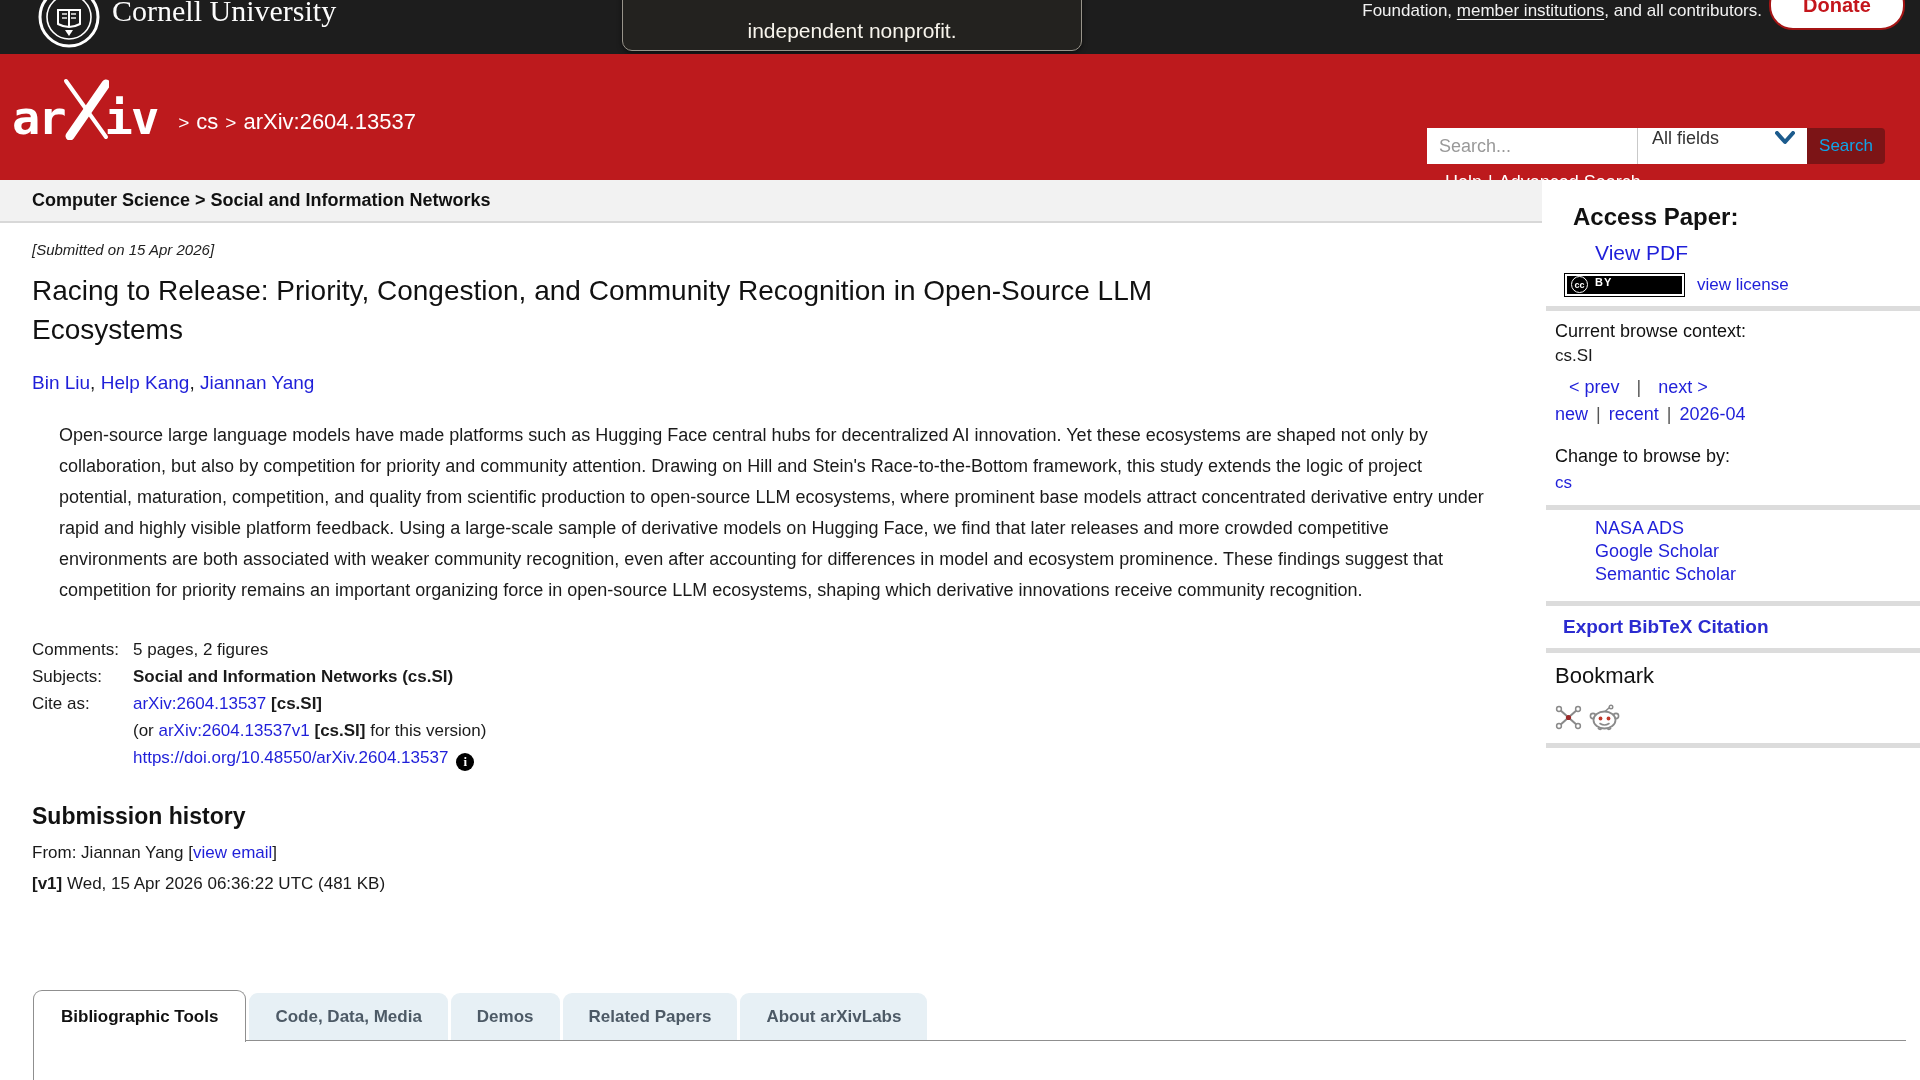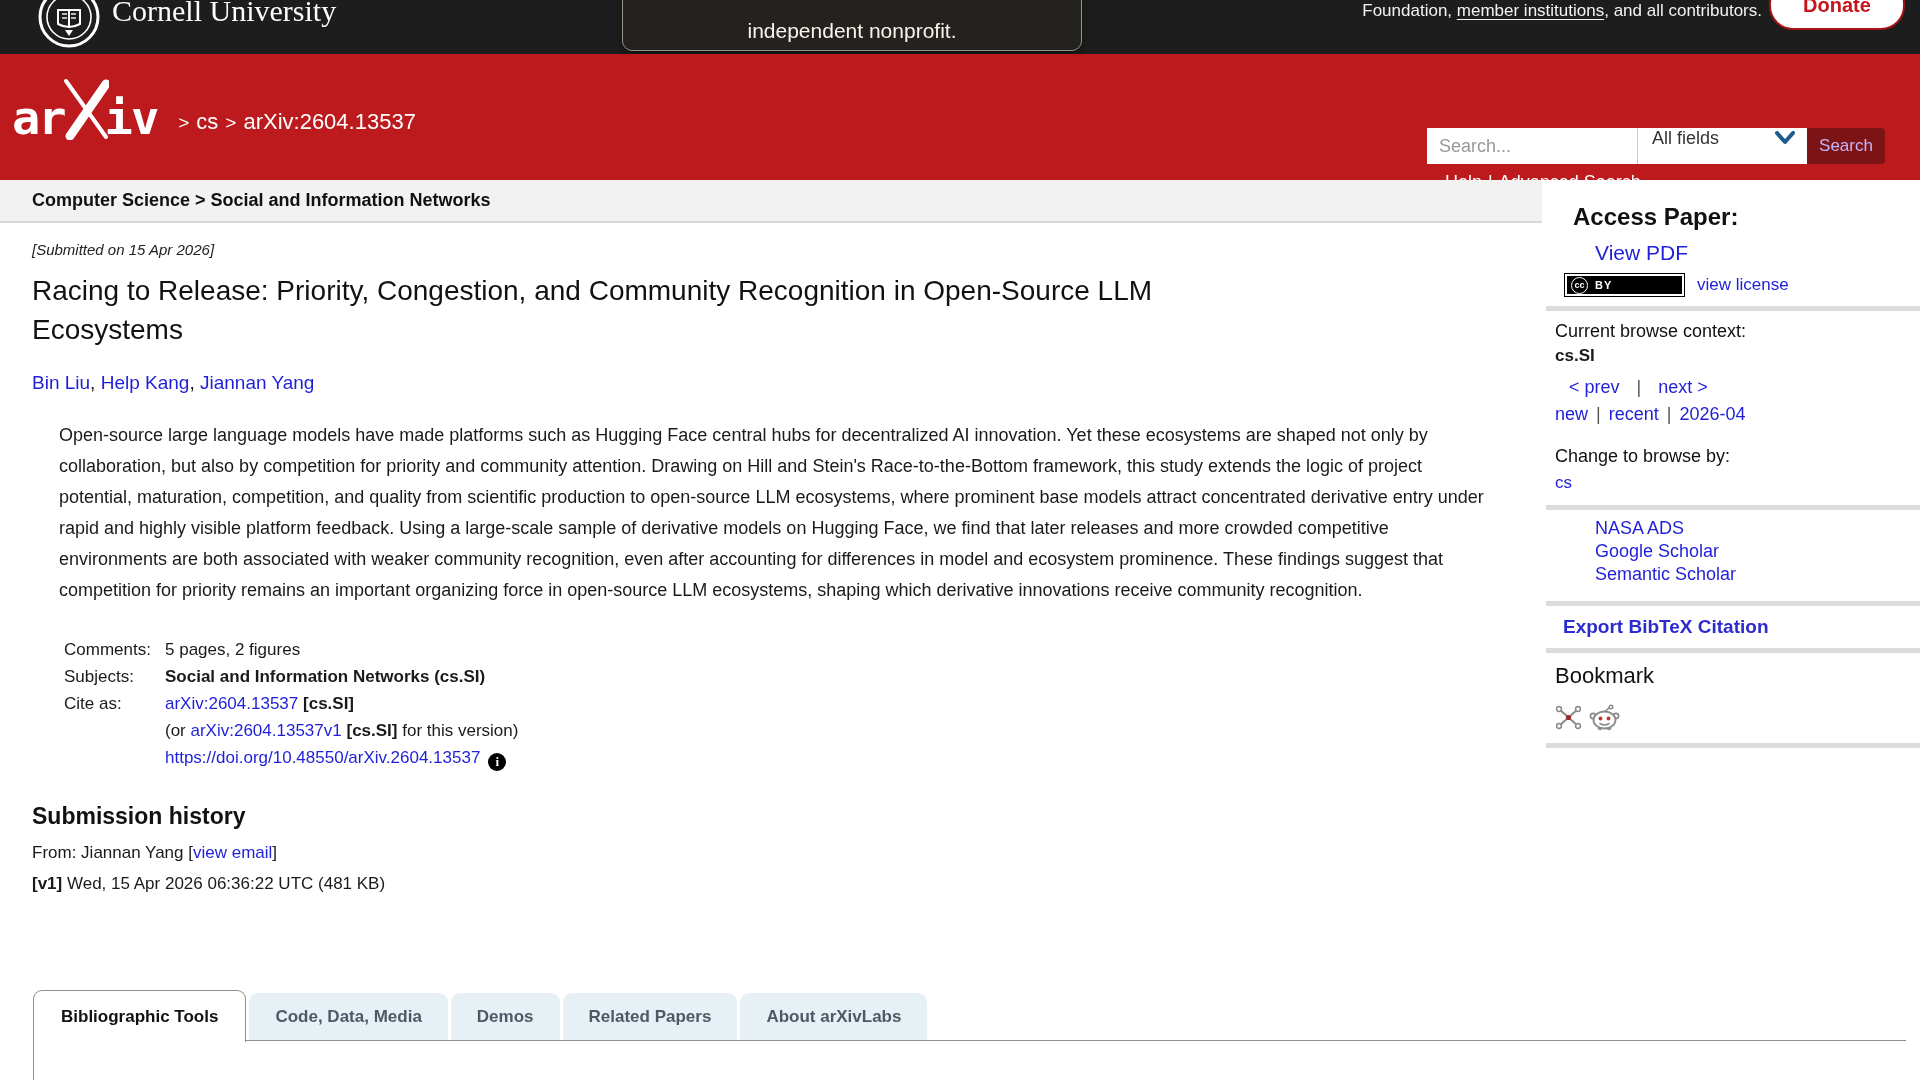--- a/index.html
+++ b/index.html
@@ -34,35 +34,35 @@
   .breadcrumb a{color:#fff;}
   .bc-sep{margin:0 7px;font-size:19px;}
   .search-area{position:absolute;left:1427px;top:74px;}
   .search-row{display:flex;height:36px;}
   .search-input{width:210px;height:36px;border:0;box-sizing:border-box;padding:0 12px;
     font-size:18px;font-family:"Liberation Sans", sans-serif;color:#333;outline:none;}
   .search-input::placeholder{color:#999;}
   .field-select{width:170px;height:36px;background:#fff;border-left:1px solid #c9c9c9;
     box-sizing:border-box;display:flex;align-items:center;justify-content:space-between;
     padding:0 12px 16px 14px;font-size:18px;color:#333;cursor:pointer;}
-  .search-btn{width:78px;height:36px;background:#7c1416;color:#c4b5fd;border:0;
+  .search-btn{width:78px;height:36px;background:#7c1416;color:#0ea5e9;border:0;
     font-size:17px;font-family:"Liberation Sans", sans-serif;border-radius:0 4px 4px 0;cursor:pointer;}
   .help-line{margin:8px 0 0 18px;font-size:18px;color:#fff;}
   .help-line a{color:#fff;}
   .help-pipe{margin:0 6px;}
   
   .main-col{position:absolute;left:0;top:180px;width:1542px;}
   .subheader{height:41px;background:#f2f2f2;border-bottom:2px solid #d8d8d8;line-height:41px;
     padding-left:32px;font-size:18px;font-weight:bold;color:#111;}
   .content{padding-left:32px;}
   .submitted{margin:18px 0 4px;font-style:italic;font-size:15px;color:#222;}
   .paper-title{margin:13px 0 0;font-size:28px;line-height:39px;font-weight:normal;color:#111;max-width:1260px;}
   .authors{margin-top:23px;font-size:19px;}
   .abstract{margin:26px 0 0 27px;font-size:18px;line-height:31px;max-width:1432px;color:#1a1a1a;}
-  .meta{margin-top:30px;font-size:17px;margin-left:32px;}
+  .meta{margin-top:30px;font-size:17px;}
   .meta-row{display:flex;line-height:27px;}
   .meta-label{width:101px;flex:none;color:#1a1a1a;}
   .meta-value{color:#1a1a1a;}
   .bold{font-weight:bold;}
   .info-icon{display:inline-flex;width:18px;height:18px;border-radius:50%;background:#000;color:#fff;
     align-items:center;justify-content:center;font-family:"Liberation Serif", serif;
     font-size:13px;font-weight:bold;margin-left:8px;vertical-align:-3px;cursor:pointer;}
   .sub-history-heading{margin:32px 0 0;font-size:23px;font-weight:bold;color:#111;}
   .from-line{margin-top:13px;font-size:17px;}
   .v1-line{margin-top:11px;font-size:17px;}
@@ -77,28 +77,28 @@
   .tab-panel{position:absolute;top:50px;left:0;width:1872px;height:40px;background:#fff;
     border-top:1px solid #8f8f8f;border-left:1px solid #8f8f8f;z-index:1;}
   
   .sidebar{position:absolute;left:1546px;top:181px;width:374px;}
   .sb-divider{height:5px;background:#dcdcdc;}
   .sb-access-heading{margin:22px 0 0 27px;font-size:24px;font-weight:bold;color:#111;}
   .view-pdf{display:block;margin:10px 0 0 49px;font-size:21px;}
   .license-row{display:flex;align-items:center;margin:8px 0 0 18px;padding-bottom:9px;}
   .cc-badge{width:121px;height:24px;border:1px solid #000;background:#fff;box-sizing:border-box;
     padding:2px;cursor:pointer;}
-  .cc-inner{height:100%;background:#000;display:flex;align-items:center;padding-left:4px;}
+  .cc-inner{height:100%;background:#000;display:flex;align-items:flex-start;padding-left:4px;}
   .cc-circ{width:15px;height:15px;border:1.5px solid #fff;border-radius:50%;color:#fff;font-size:9px;
     font-weight:bold;display:flex;align-items:center;justify-content:center;}
   .cc-by{color:#fff;font-size:11px;font-weight:bold;margin-left:7px;letter-spacing:1px;}
   .view-license{margin-left:12px;font-size:17px;}
   .sb-text{font-size:18px;color:#111;}
   .browse-label{margin:10px 0 0 9px;}
-  .browse-value{margin:4px 0 0 9px;font-size:17px;font-weight:bold;}
+  .browse-value{margin:4px 0 0 9px;font-size:17px;font-weight:normal;}
   .prevnext{margin:11px 0 0 23px;font-size:18px;}
   .pipe{color:#555;margin:0 17px;}
   .pipe2{color:#555;margin:0 8px;}
   .newrecent{margin:6px 0 0 9px;font-size:18px;}
   .change-label{margin:21px 0 0 9px;}
   .change-link{display:block;margin:6px 0 12px 9px;font-size:17px;}
   .refs-heading{margin:13px 0 0 9px;font-size:22px;font-weight:normal;color:#111;}
   .ref-link{display:block;margin-left:49px;font-size:18px;line-height:23px;}
   .ref-first{margin-top:7px;}
   .refs-pad{padding-bottom:15px;}

